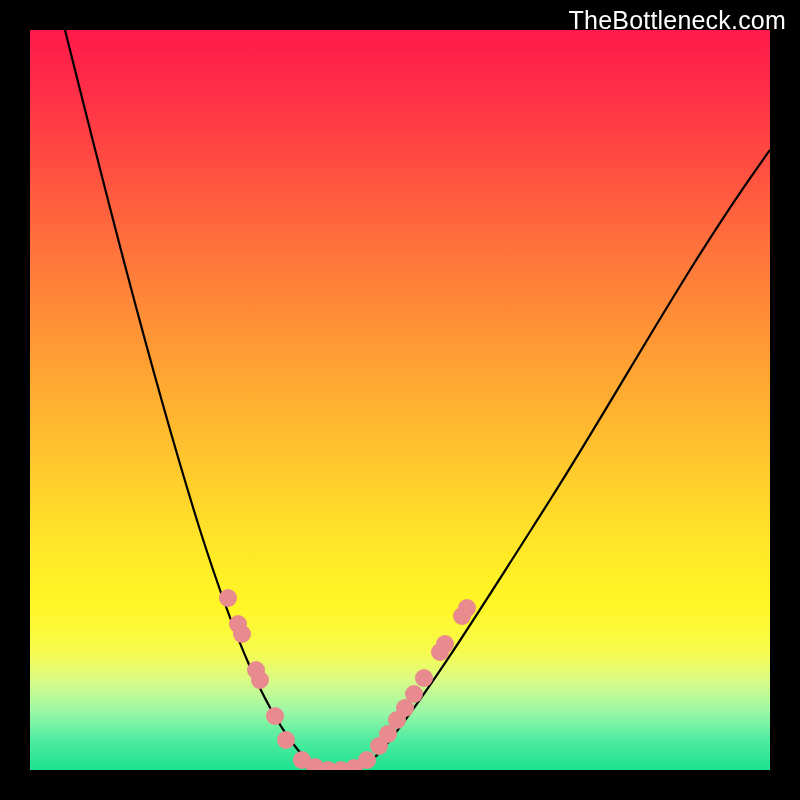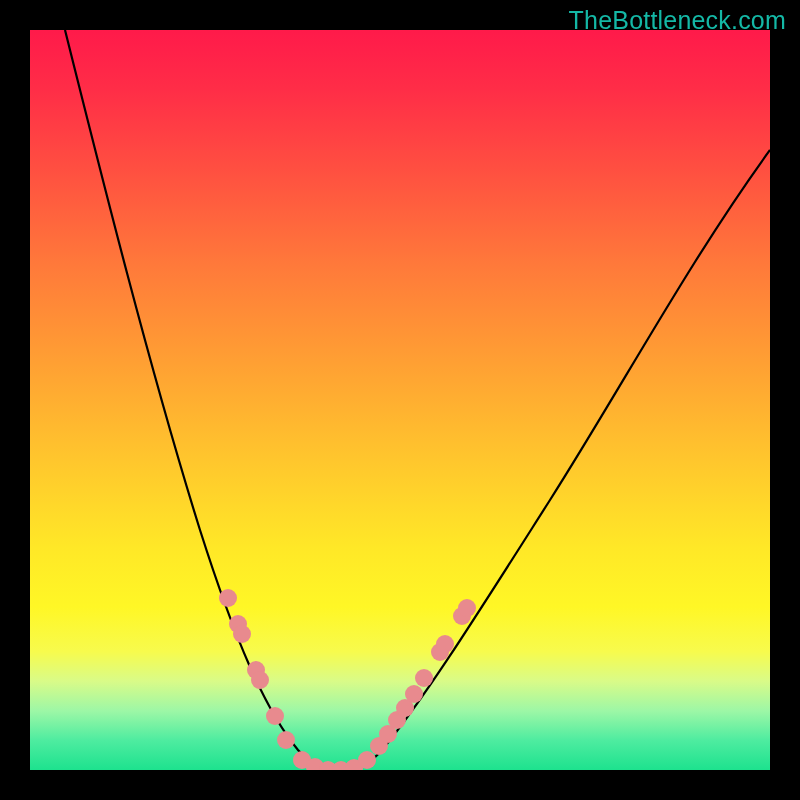--- a/index.html
+++ b/index.html
@@ -37,21 +37,21 @@
       #1de28e 100%
     );
   }
   .watermark {
     position: absolute;
     top: 6px;
     right: 14px;
     font-family: Arial, Helvetica, sans-serif;
     font-size: 25px;
     letter-spacing: 0.2px;
-    color: #14b8a6;
+    color: #ffffff;
     font-weight: 500;
   }
   svg.plot {
     position: absolute;
     inset: 0;
   }
 </style>
 </head>
 <body>
 

